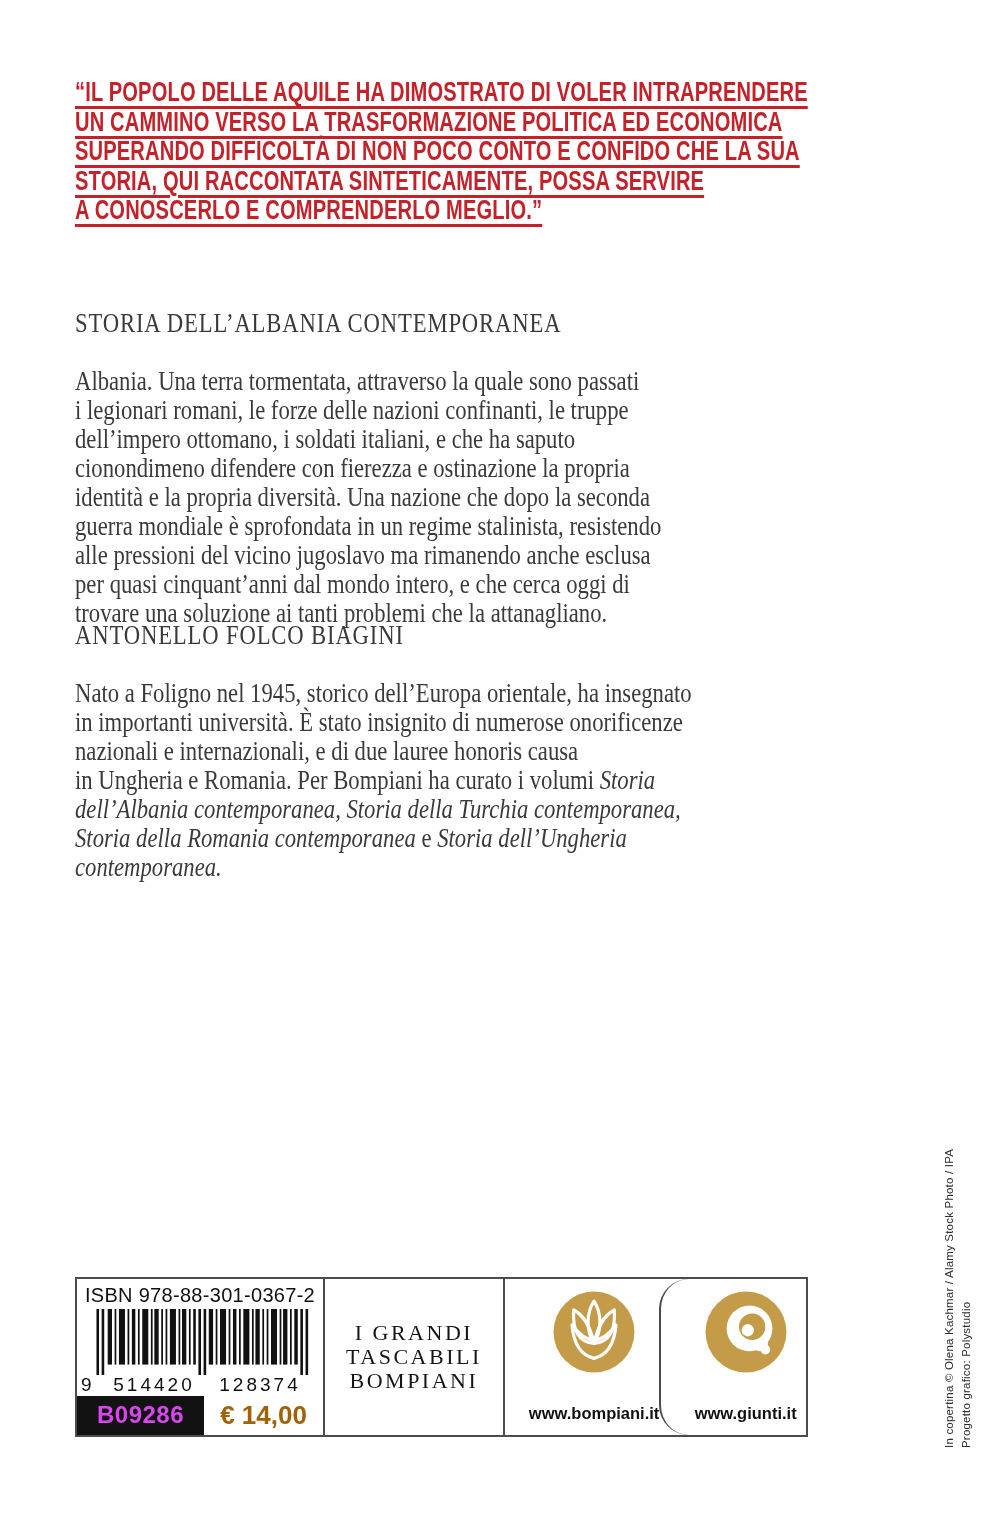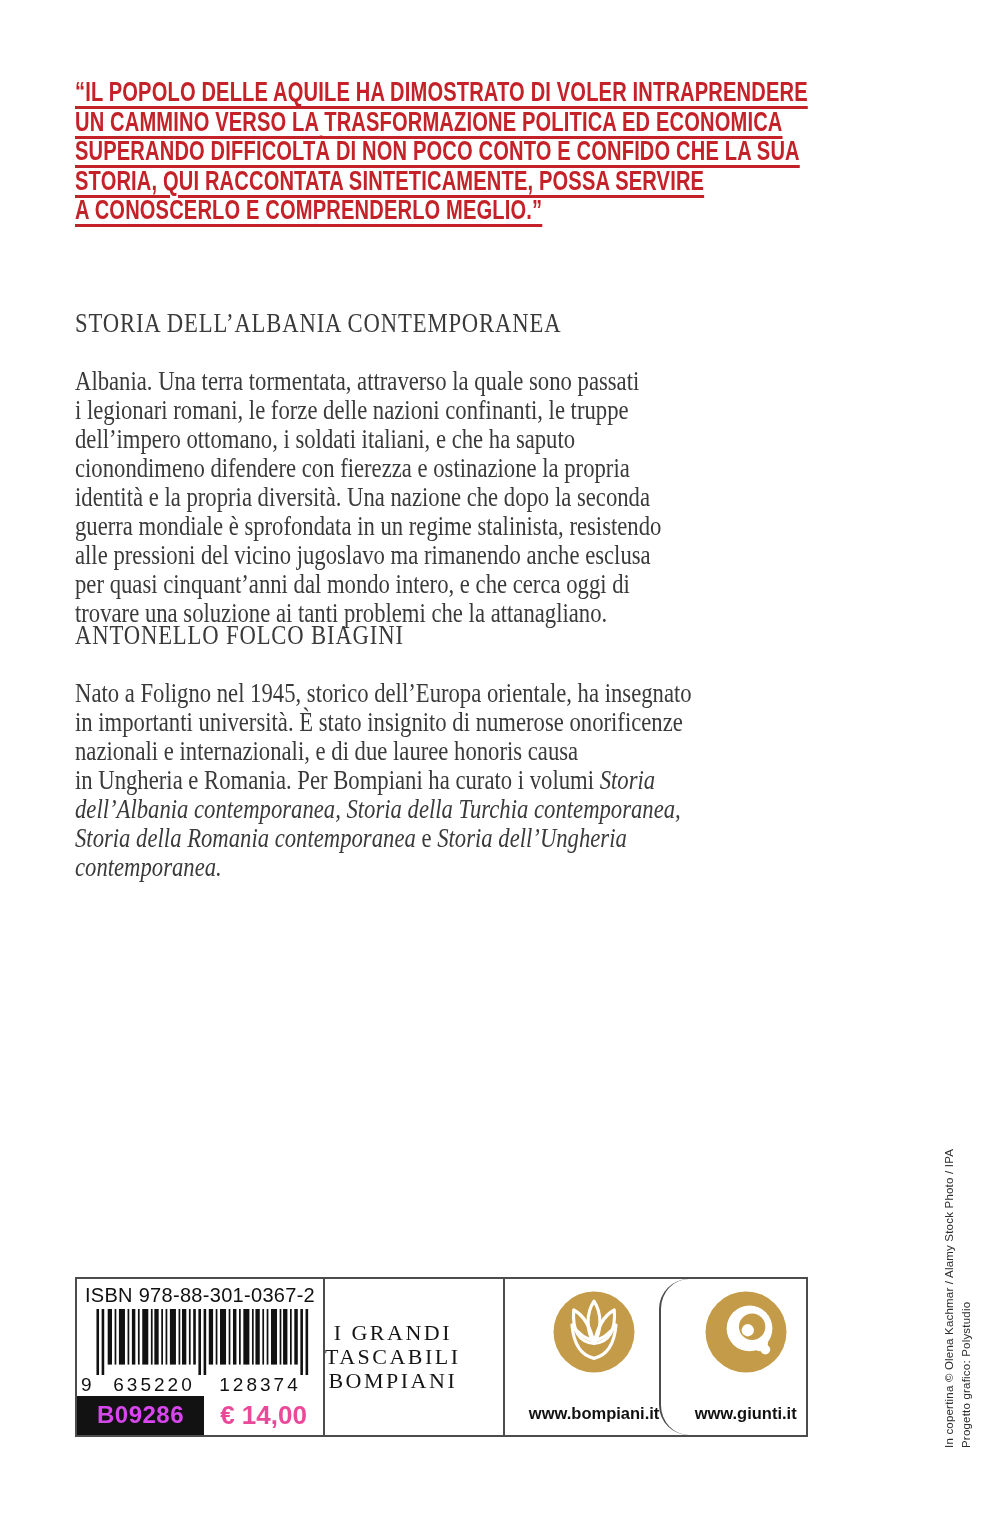--- a/index.html
+++ b/index.html
@@ -40,22 +40,22 @@
   .bars{margin:1px 14px 0 16px;height:66px;position:relative;}
   .bars svg{display:block;}
   .digits{display:flex;align-items:center;height:21px;font-size:19px;color:#111;
           letter-spacing:3px;margin:0 10px 0 4px;}
   .digits .d9{width:20px;text-align:left;letter-spacing:0;}
   .digits .grp{flex:1;text-align:center;}
   .code-row{margin-top:auto;height:40px;display:flex;}
   .code-black{width:127px;background:#121212;color:#d946ef;display:flex;align-items:center;justify-content:center;
               font-weight:bold;font-size:24px;letter-spacing:.5px;}
   .price{flex:1;display:flex;align-items:center;justify-content:center;
-         font-weight:bold;font-size:26px;color:#ec4899;}
-  .cell-series{width:198px;display:flex;align-items:center;}
+         font-weight:bold;font-size:26px;color:#a16207;}
+  .cell-series{width:198px;display:flex;align-items:center;justify-content:center;}
   .series{font-family:"Liberation Serif",serif;font-size:22px;line-height:24px;
           letter-spacing:2.5px;color:#161616;text-align:center;white-space:pre-line;}
   .cell-logo{width:160px;display:flex;flex-direction:column;align-items:center;padding-left:24px;}
   .cell-logo:last-child{width:159px;border-radius:30px;}
   .logo{margin-top:9px;}
   .logo-url{margin-top:auto;margin-bottom:12px;font-weight:bold;font-size:16.5px;color:#111;}
 </style>
 </head>
 <body>
 
@@ -137,21 +137,21 @@
               <rect x="220" y="0" width="5" height="64"></rect>
             <rect x="228" y="0" width="2" height="64"></rect>
               <rect x="233" y="0" width="4" height="64"></rect>
             <rect x="240" y="0" width="3" height="76"></rect>
               <rect x="246" y="0" width="3" height="76"></rect>
           </g>
         </svg>
       </div>
       <div class="digits">
         <span class="d9">9</span>
-        <span class="grp">635220</span>
+        <span class="grp">514420</span>
         <span class="grp">128374</span>
       </div>
       <div class="code-row">
         <div class="code-black">B09286</div>
         <div class="price">€ 14,00</div>
       </div>
     </div>
 
     <div class="cell cell-series">
       <div class="series">I GRANDI

